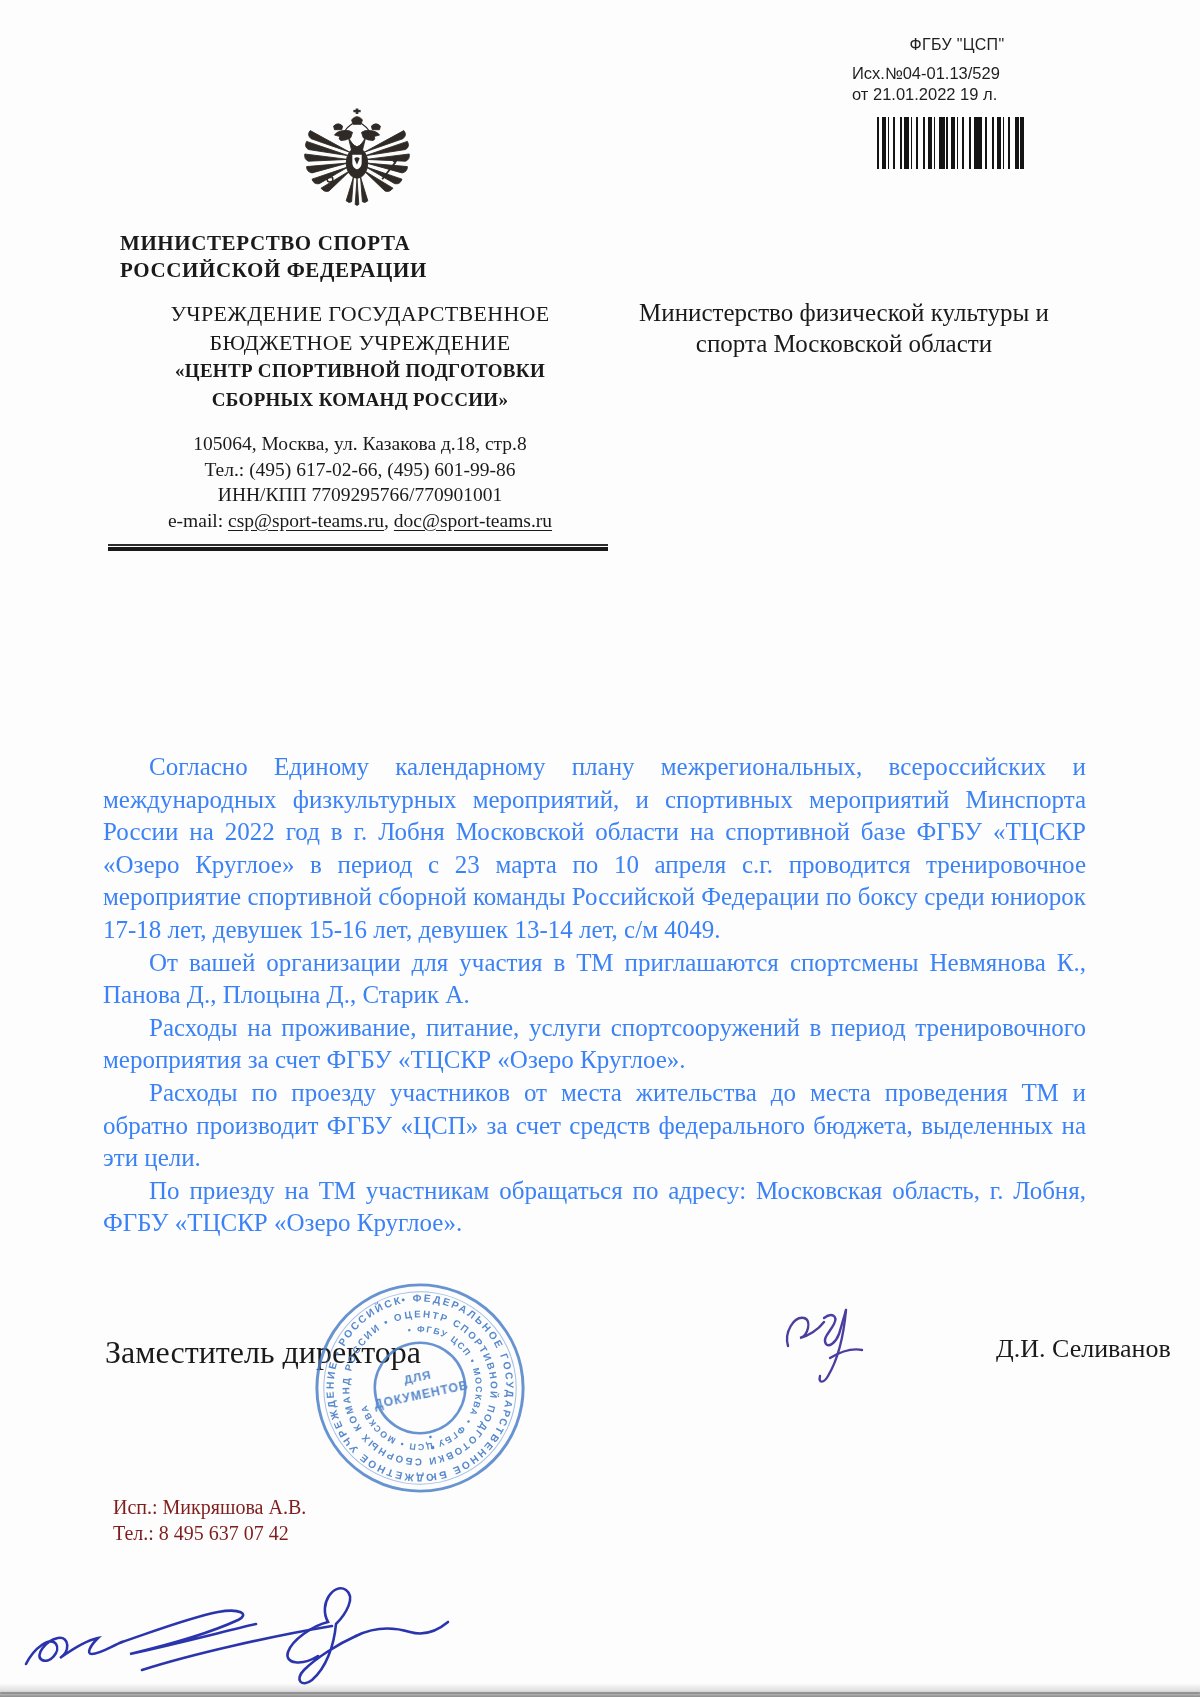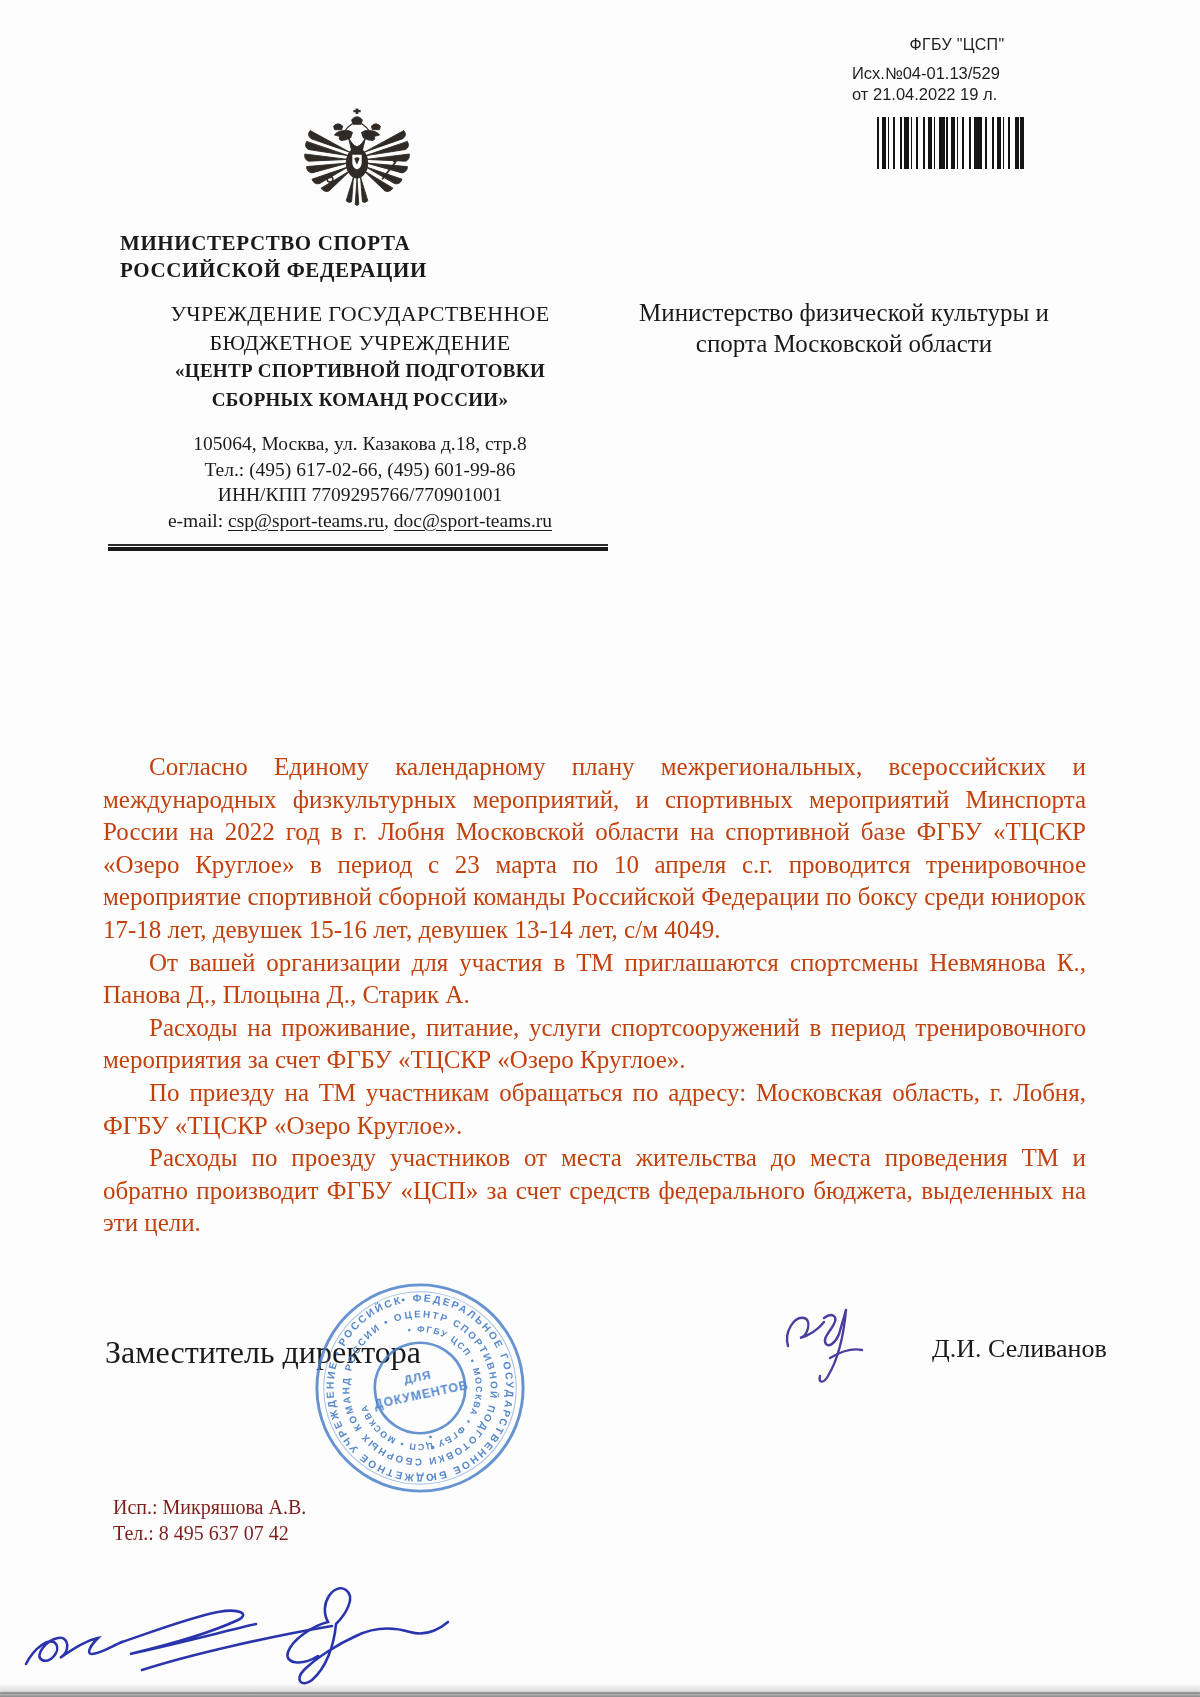--- a/index.html
+++ b/index.html
@@ -34,26 +34,26 @@
   .contact-block .u{text-decoration:underline; text-underline-offset:3px;}
   .rule{position:absolute; top:544px; left:108px; width:500px; height:7px;
     background:linear-gradient(#2c2c2c 0 1.5px, transparent 1.5px 2.5px, #191919 2.5px 6.5px, transparent 6.5px);}
 
   
   .recipient{position:absolute; top:297px; left:608px; width:472px; text-align:center;
     font-size:25px; line-height:31px;}
 
   
   .body-text{position:absolute; top:751px; left:103px; width:983px;
-    font-size:25px; line-height:32.6px; text-align:justify; color:#c2410c;}
+    font-size:25px; line-height:32.6px; text-align:justify; color:#3b82f6;}
   .body-text p{margin:0; text-indent:46px;}
 
   
   .sig-title{position:absolute; top:1334px; left:105px; font-size:32px;}
-  .sig-name{position:absolute; top:1334px; left:932px; font-size:26px;}
+  .sig-name{position:absolute; top:1334px; left:996px; font-size:26px;}
   .sig-script{position:absolute; top:1304px; left:778px; width:120px; height:100px;}
 
   
   .stamp{position:absolute; top:1280px; left:312px; width:216px; height:216px;
     opacity:.93; filter:blur(.35px);}
   .stamp text{font-family:"Liberation Sans", sans-serif; font-weight:bold; fill:#4a80c8;}
 
   
   .executor{position:absolute; top:1494px; left:113px; font-size:20px; line-height:26px; color:#7f1d1d;}
 
@@ -66,21 +66,21 @@
   .page-edge-line{position:absolute; left:0; right:0; bottom:3px; height:2px; background:rgba(110,110,110,.55); border-radius:2px;}
 </style>
 </head>
 <body>
 
 <div class="page">
 
   <div class="doc-ref">
     <span class="org-short">ФГБУ "ЦСП"</span>
     <span class="ref-line">Исх.№04-01.13/529</span>
-    <span class="ref-line">от 21.04.2022 19 л.</span>
+    <span class="ref-line">от 21.01.2022 19 л.</span>
   </div>
   <div class="barcode"></div>
 
   <svg class="emblem" viewBox="0 0 120 124" aria-hidden="true">
     <g fill="#2f2a26" stroke="#2f2a26">
       <rect x="59" y="2" width="2" height="5"></rect>
       <rect x="56.5" y="3.5" width="7" height="1.6"></rect>
       <path d="M54 14 q6 -7 12 0 l-1.5 5 h-9 z"></path>
       <path d="M55 18 q-6 4 -9 9" fill="none" stroke-width="1.4"></path>
       <path d="M65 18 q6 4 9 9" fill="none" stroke-width="1.4"></path>
@@ -141,22 +141,22 @@
 
   <div class="recipient">
     <div>Министерство физической культуры и</div>
     <div>спорта Московской области</div>
   </div>
 
   <div class="body-text">
     <p>Согласно Единому календарному плану межрегиональных, всероссийских и международных физкультурных мероприятий, и спортивных мероприятий Минспорта России на 2022 год в г. Лобня Московской области на спортивной базе ФГБУ «ТЦСКР «Озеро Круглое» в период с 23 марта по 10 апреля с.г. проводится тренировочное мероприятие спортивной сборной команды Российской Федерации по боксу среди юниорок 17-18 лет, девушек 15-16 лет, девушек 13-14 лет, с/м 4049.</p>
     <p>От вашей организации для участия в ТМ приглашаются спортсмены Невмянова К., Панова Д., Плоцына Д., Старик А.</p>
     <p>Расходы на проживание, питание, услуги спортсооружений в период тренировочного мероприятия за счет ФГБУ «ТЦСКР «Озеро Круглое».</p>
+    <p>Расходы по проезду участников от места жительства до места проведения ТМ и обратно производит ФГБУ «ЦСП» за счет средств федерального бюджета, выделенных на эти цели.</p>
     <p>По приезду на ТМ участникам обращаться по адресу: Московская область, г. Лобня, ФГБУ «ТЦСКР «Озеро Круглое».</p>
-    <p>Расходы по проезду участников от места жительства до места проведения ТМ и обратно производит ФГБУ «ЦСП» за счет средств федерального бюджета, выделенных на эти цели.</p>
   </div>
 
   <div class="sig-title">Заместитель директора</div>
 
   <svg class="sig-script" viewBox="0 0 120 100" aria-hidden="true">
     <g fill="none" stroke="#4a3f9f" stroke-width="2.4" stroke-linecap="round">
       <path d="M10 42 C6 28 16 12 26 14 C34 16 30 32 22 34 C30 32 40 26 46 18"></path>
       <path d="M46 14 C54 8 60 12 56 20 C52 28 44 34 48 40 C51 44 58 38 61 30 L68 6"></path>
       <path d="M68 6 C66 28 62 52 50 72 C46 79 40 80 42 72"></path>
       <path d="M52 54 C62 48 74 44 84 46"></path>

